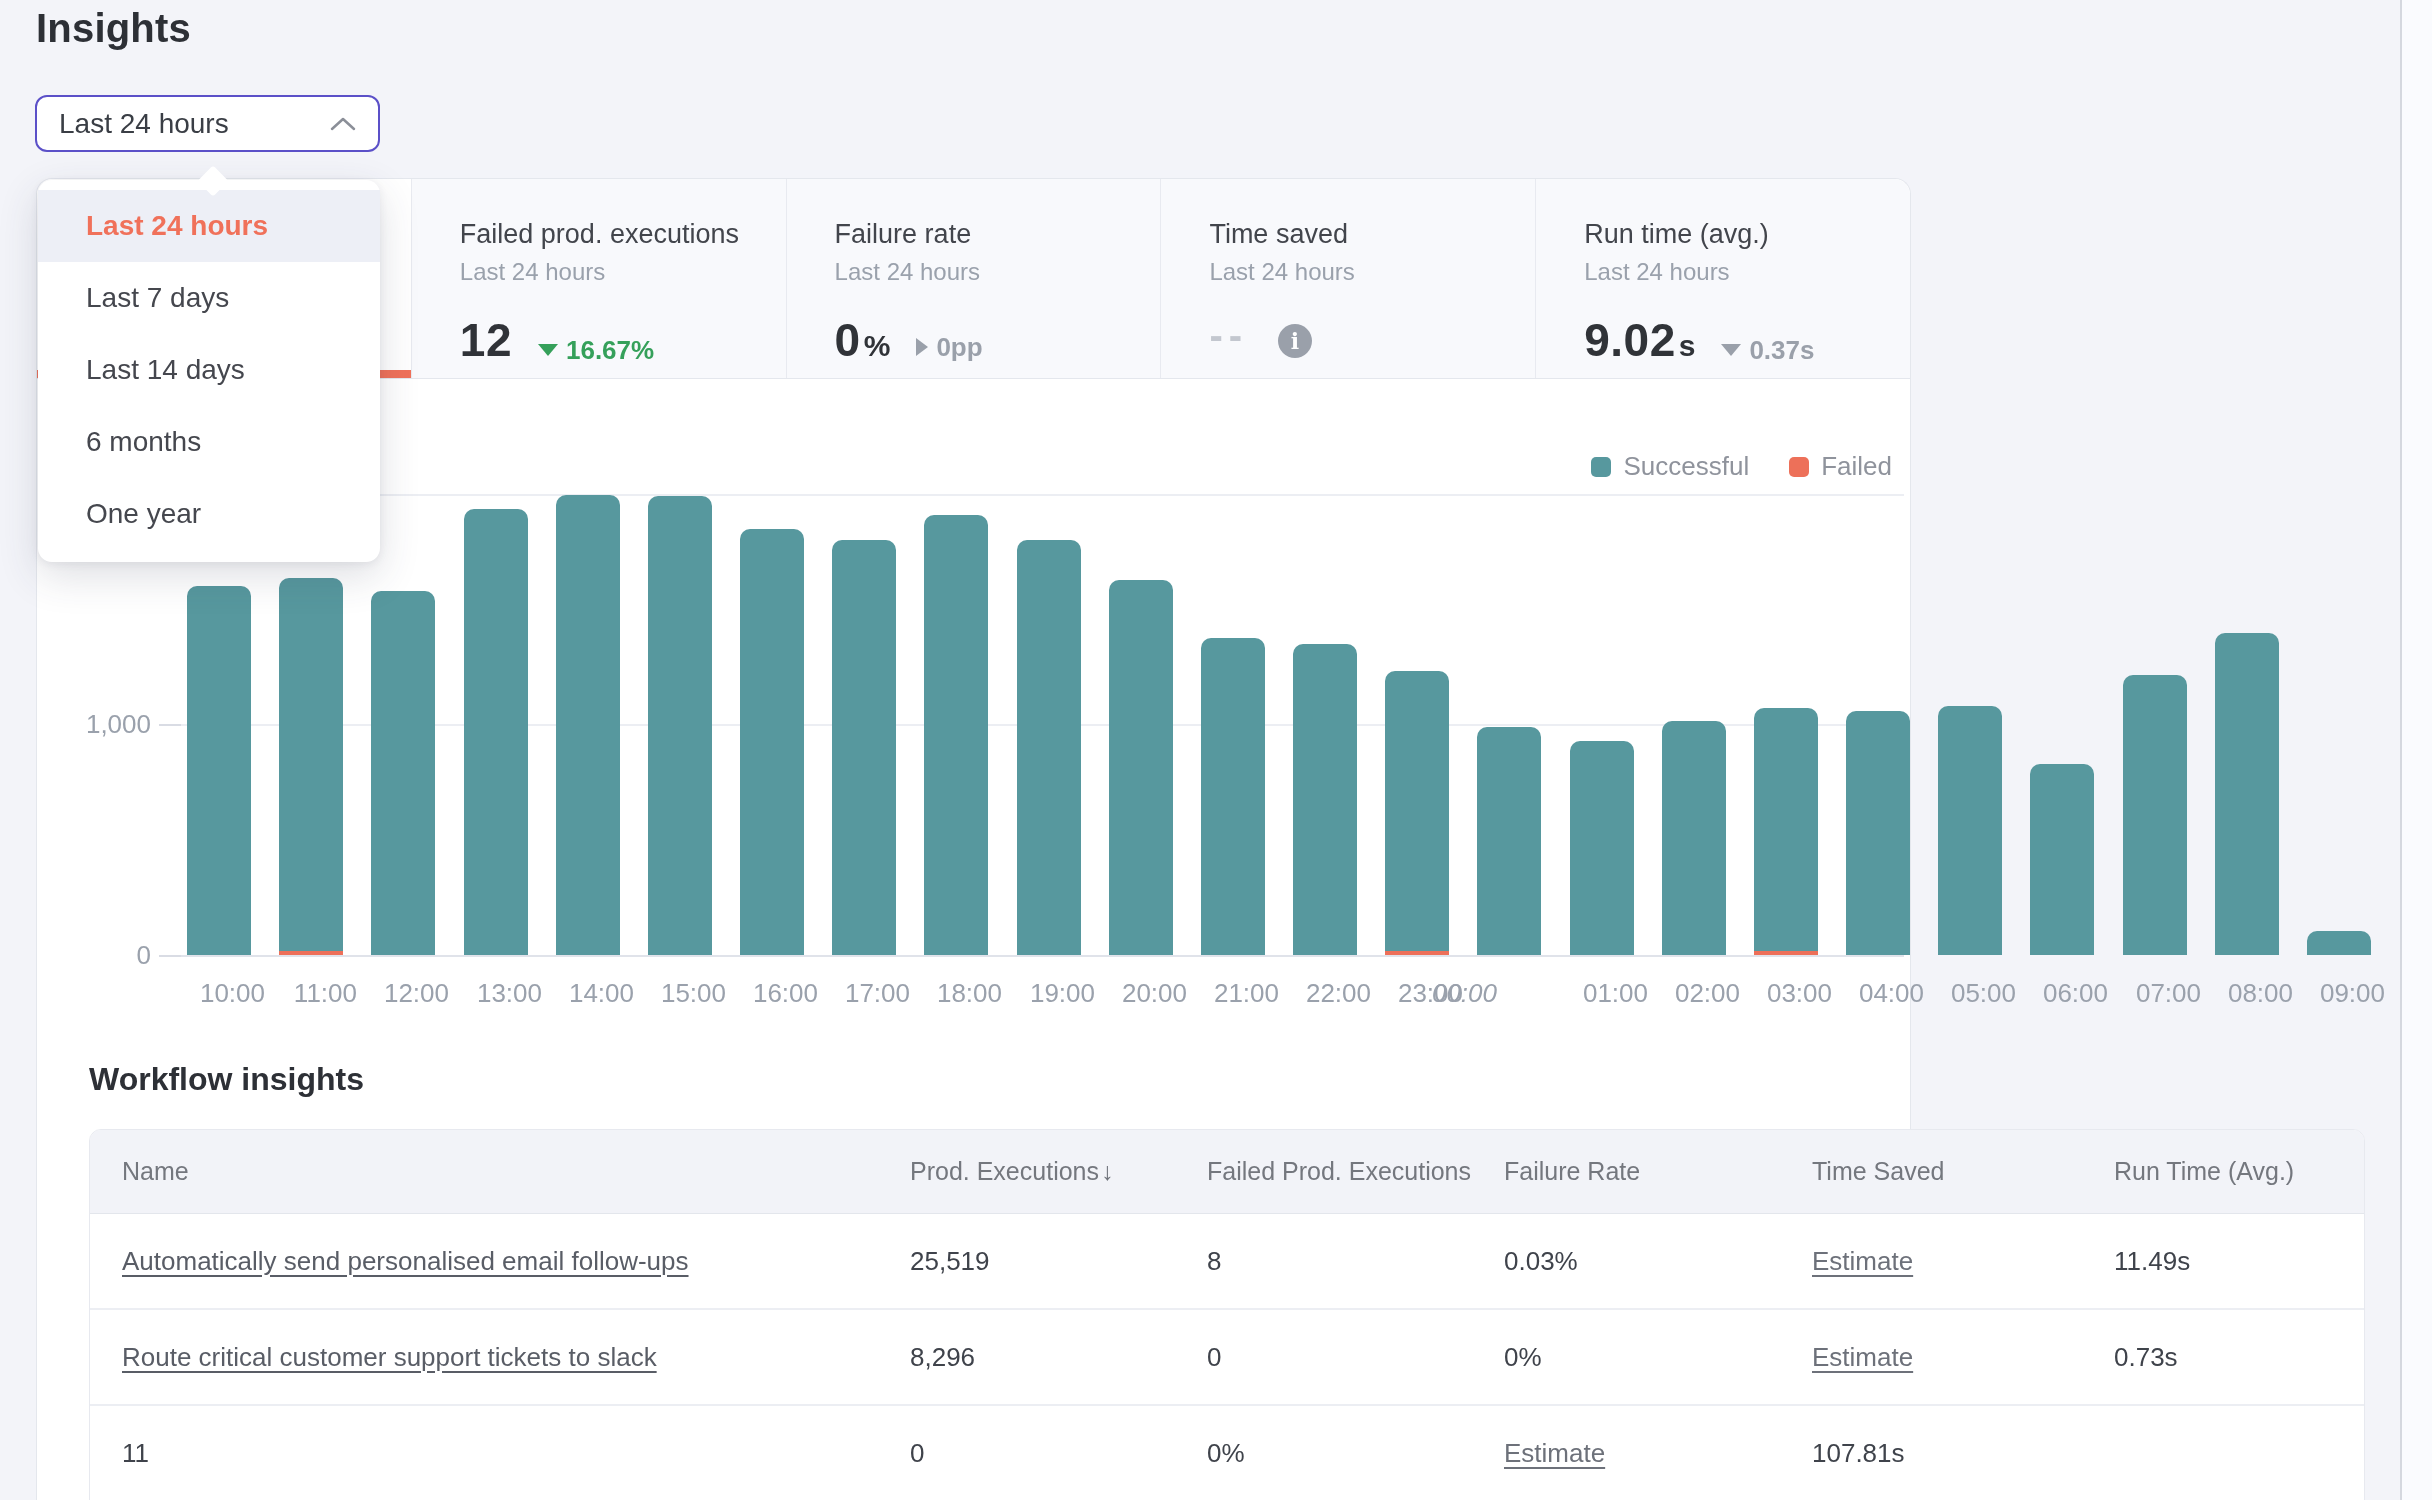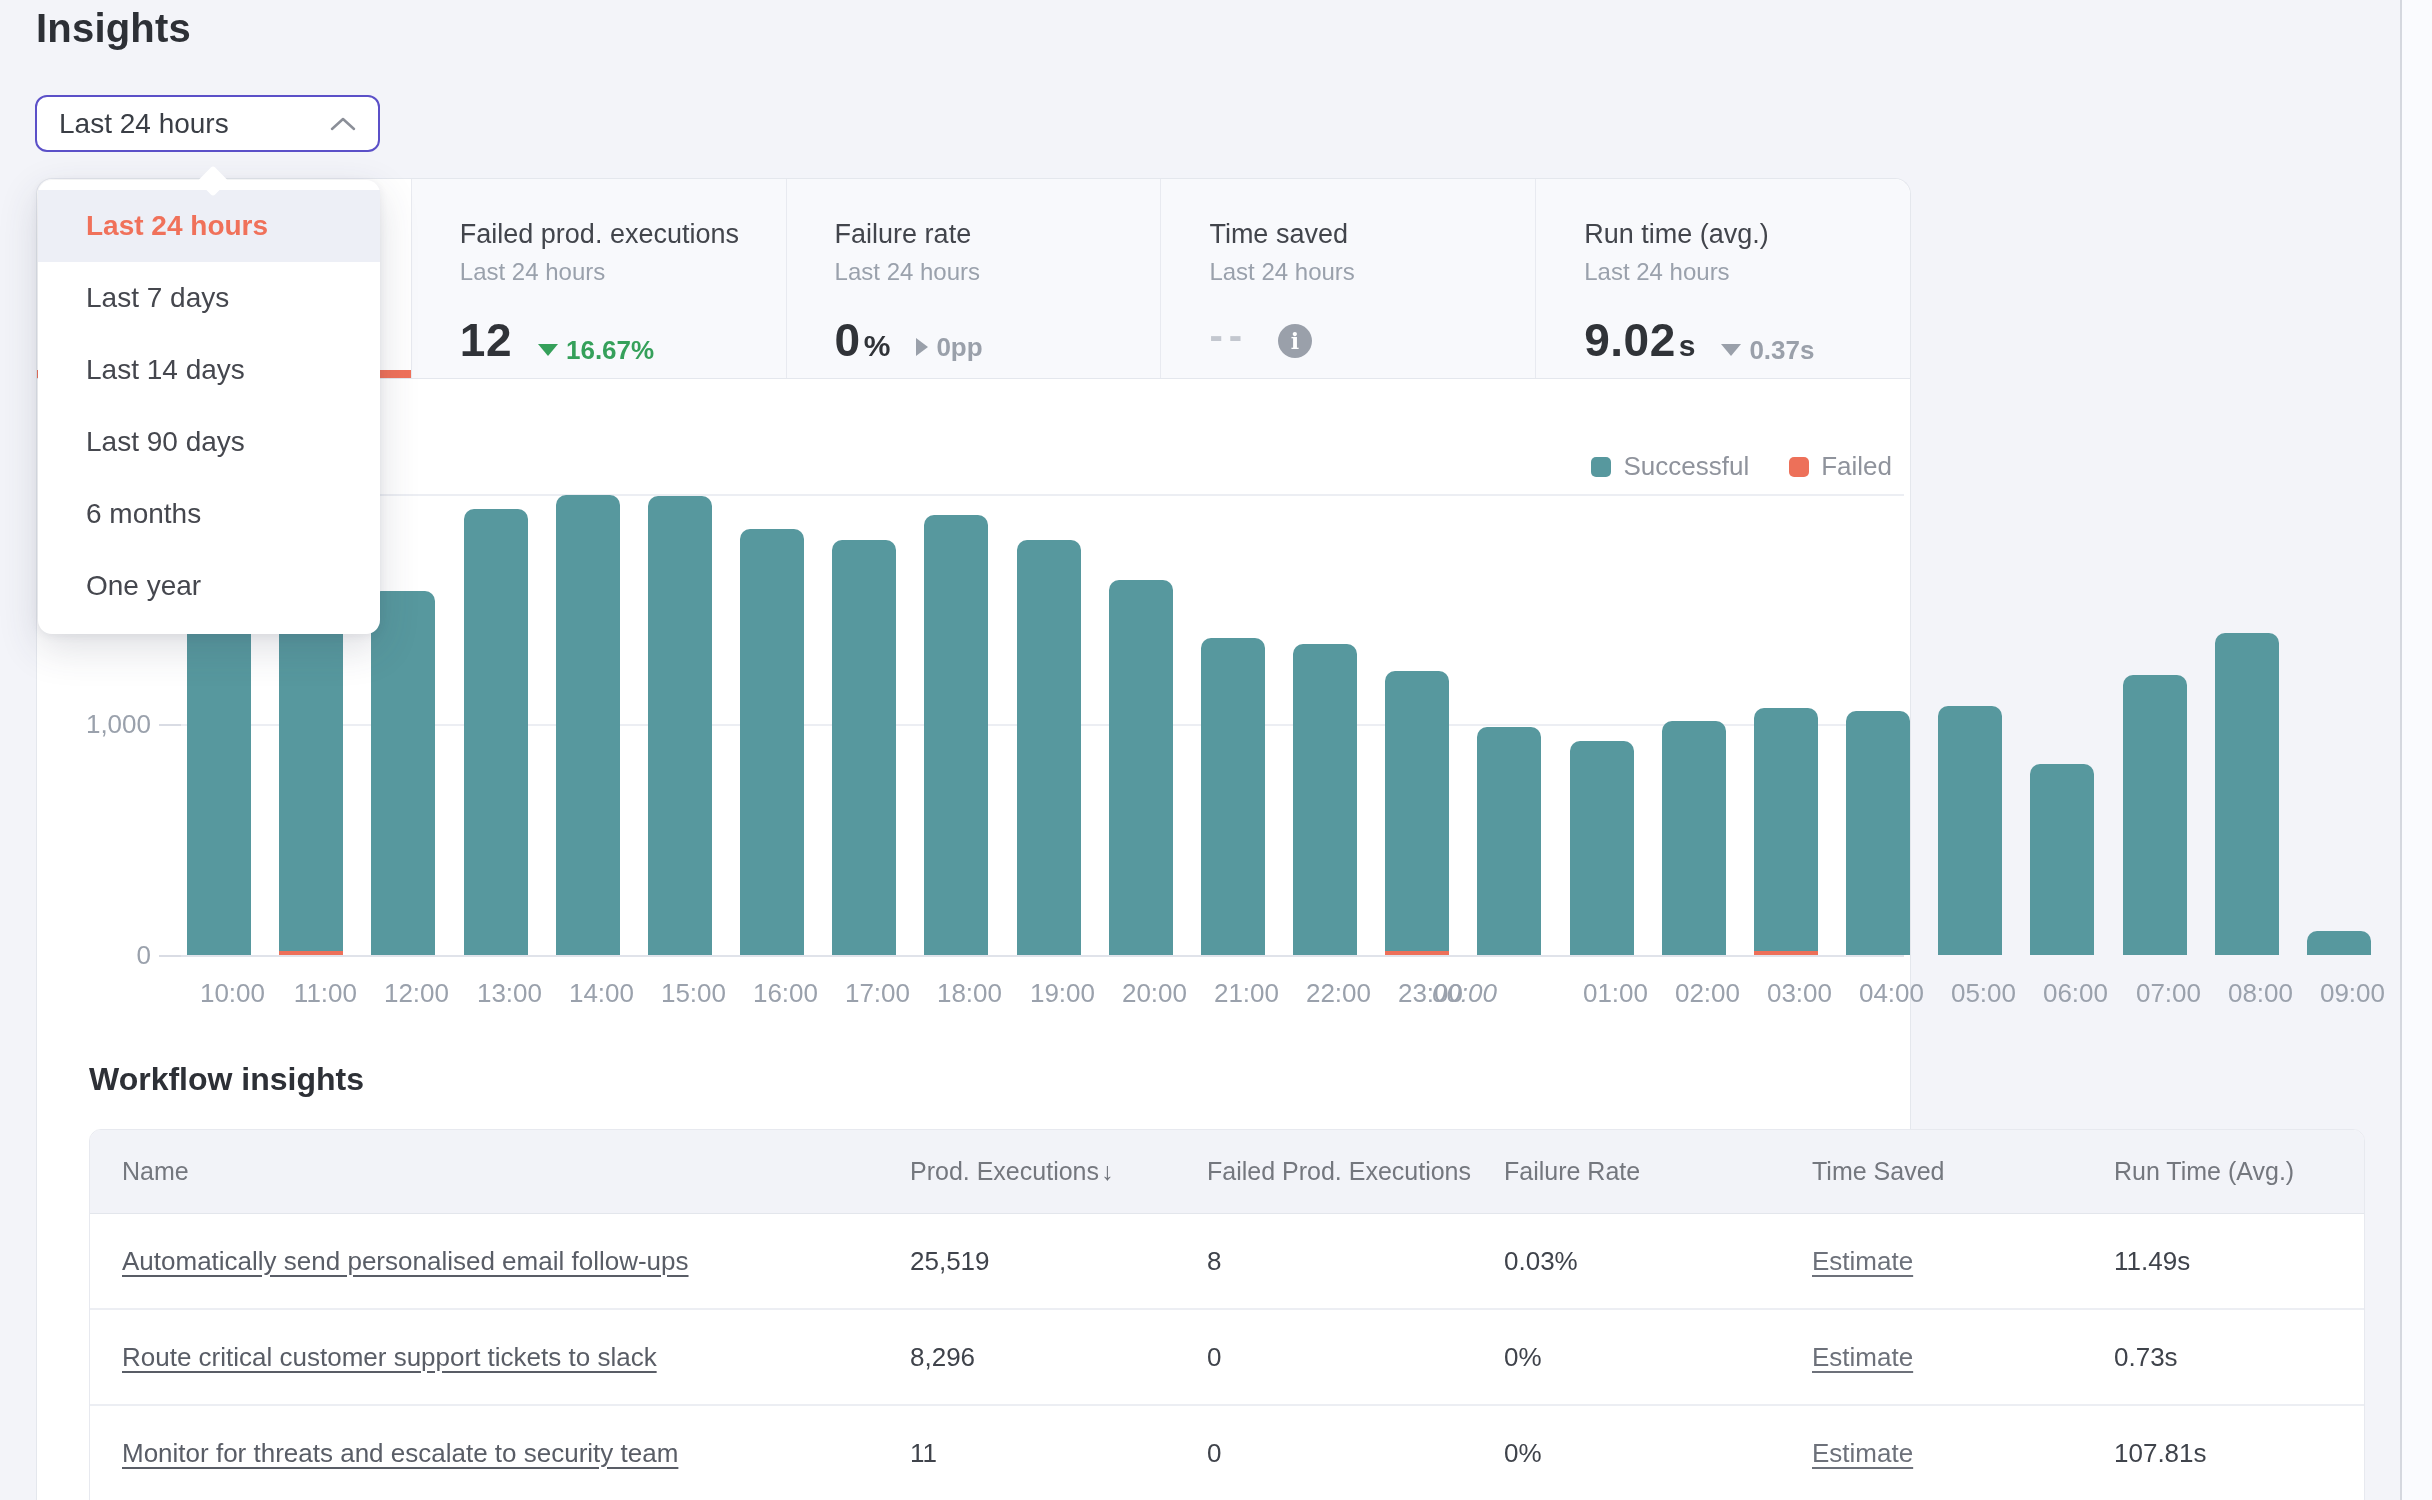--- a/index.html
+++ b/index.html
@@ -337,37 +337,35 @@
           </div>
           <div class="wf-row body">
             <div class="cell"><a>Route critical customer support tickets to slack</a></div>
             <div class="cell">8,296</div>
             <div class="cell">0</div>
             <div class="cell">0%</div>
             <div class="cell"><a class="estimate">Estimate</a></div>
             <div class="cell">0.73s</div>
           </div>
           <div class="wf-row body">
-            <div class="cell"><a>Monitor for threats and escalate to security team</a></div>
             <div class="cell">11</div>
             <div class="cell">0</div>
             <div class="cell">0%</div>
             <div class="cell"><a class="estimate">Estimate</a></div>
             <div class="cell">107.81s</div>
           </div>
         </div>
     </div>
   </div>
 
   <div class="popover">
     <div class="caret"></div>
     <div id="menu-list">
         <div class="menu-item selected">Last 24 hours</div>
         <div class="menu-item">Last 7 days</div>
         <div class="menu-item">Last 14 days</div>
-        <div class="menu-item">Last 90 days</div>
         <div class="menu-item">6 months</div>
         <div class="menu-item">One year</div>
       </div>
   </div>
 
   <div class="right-strip"></div>
 </div>
 
 </body></html>

